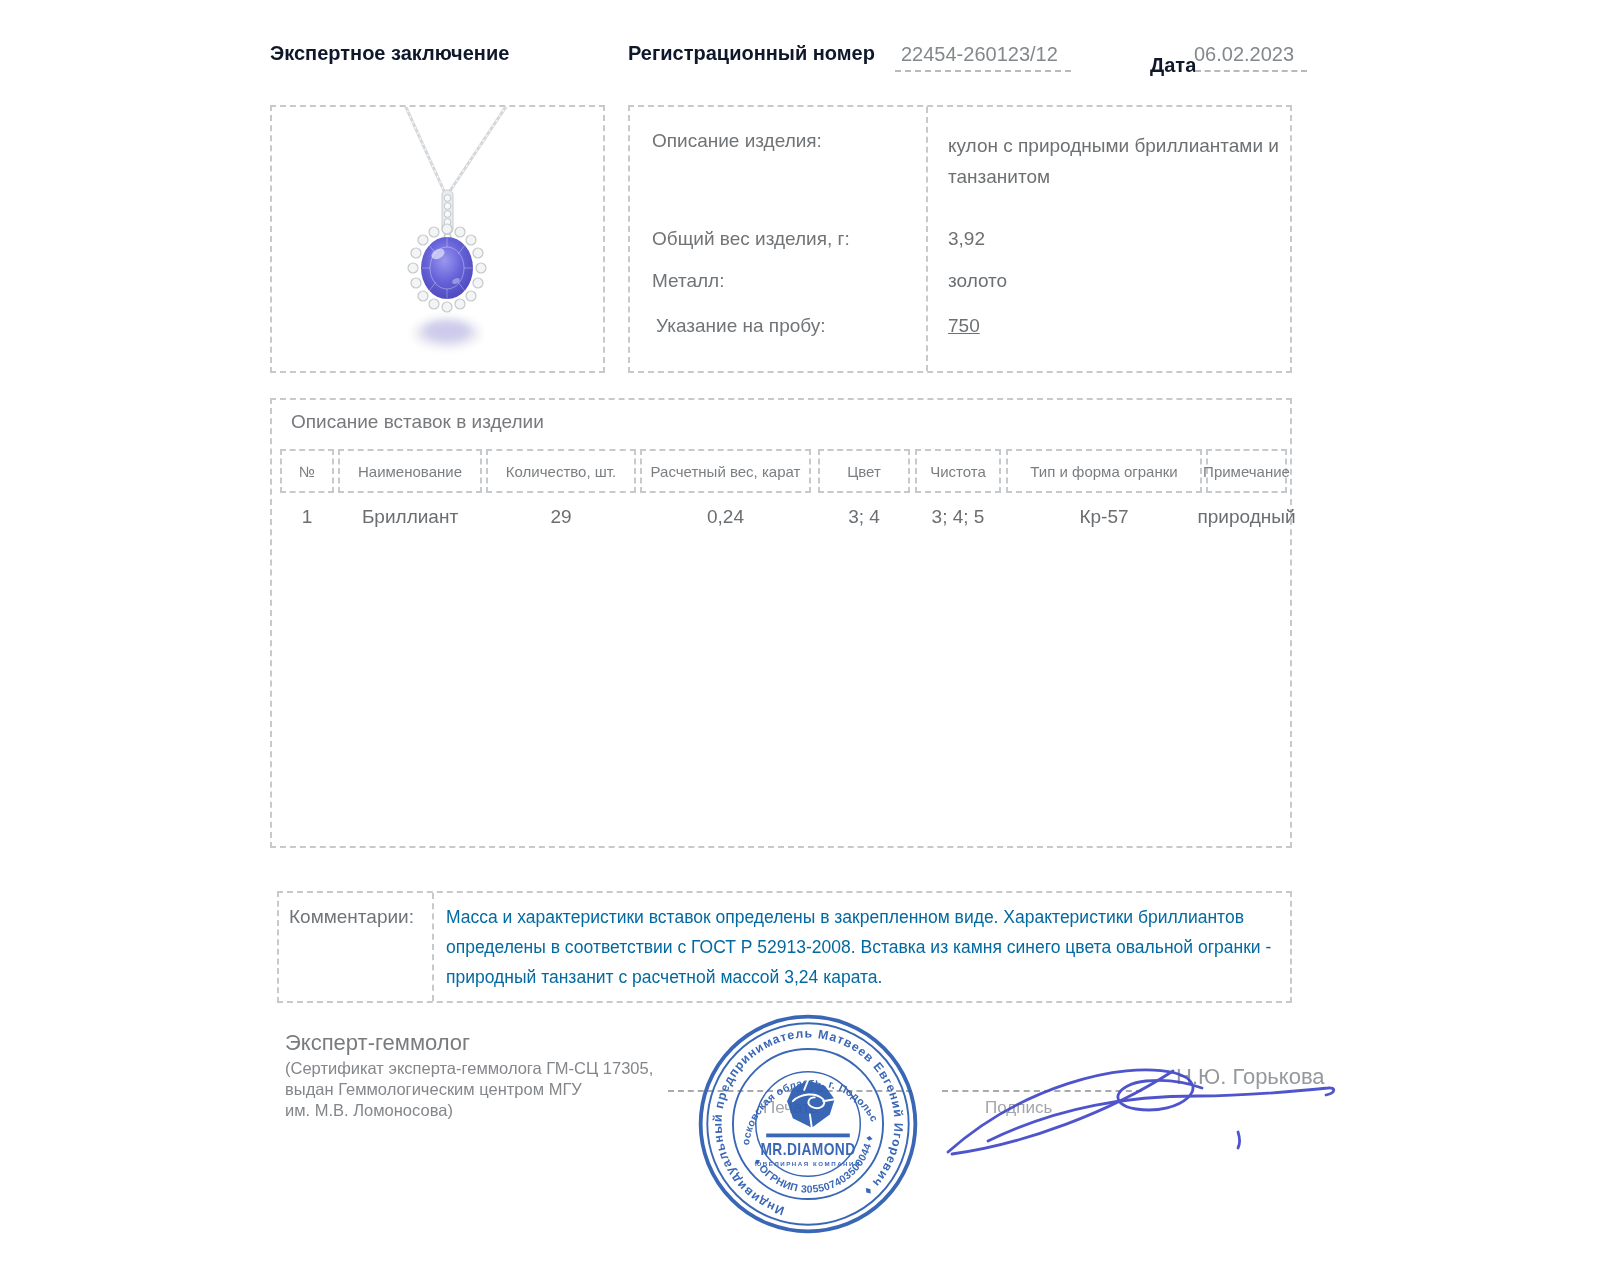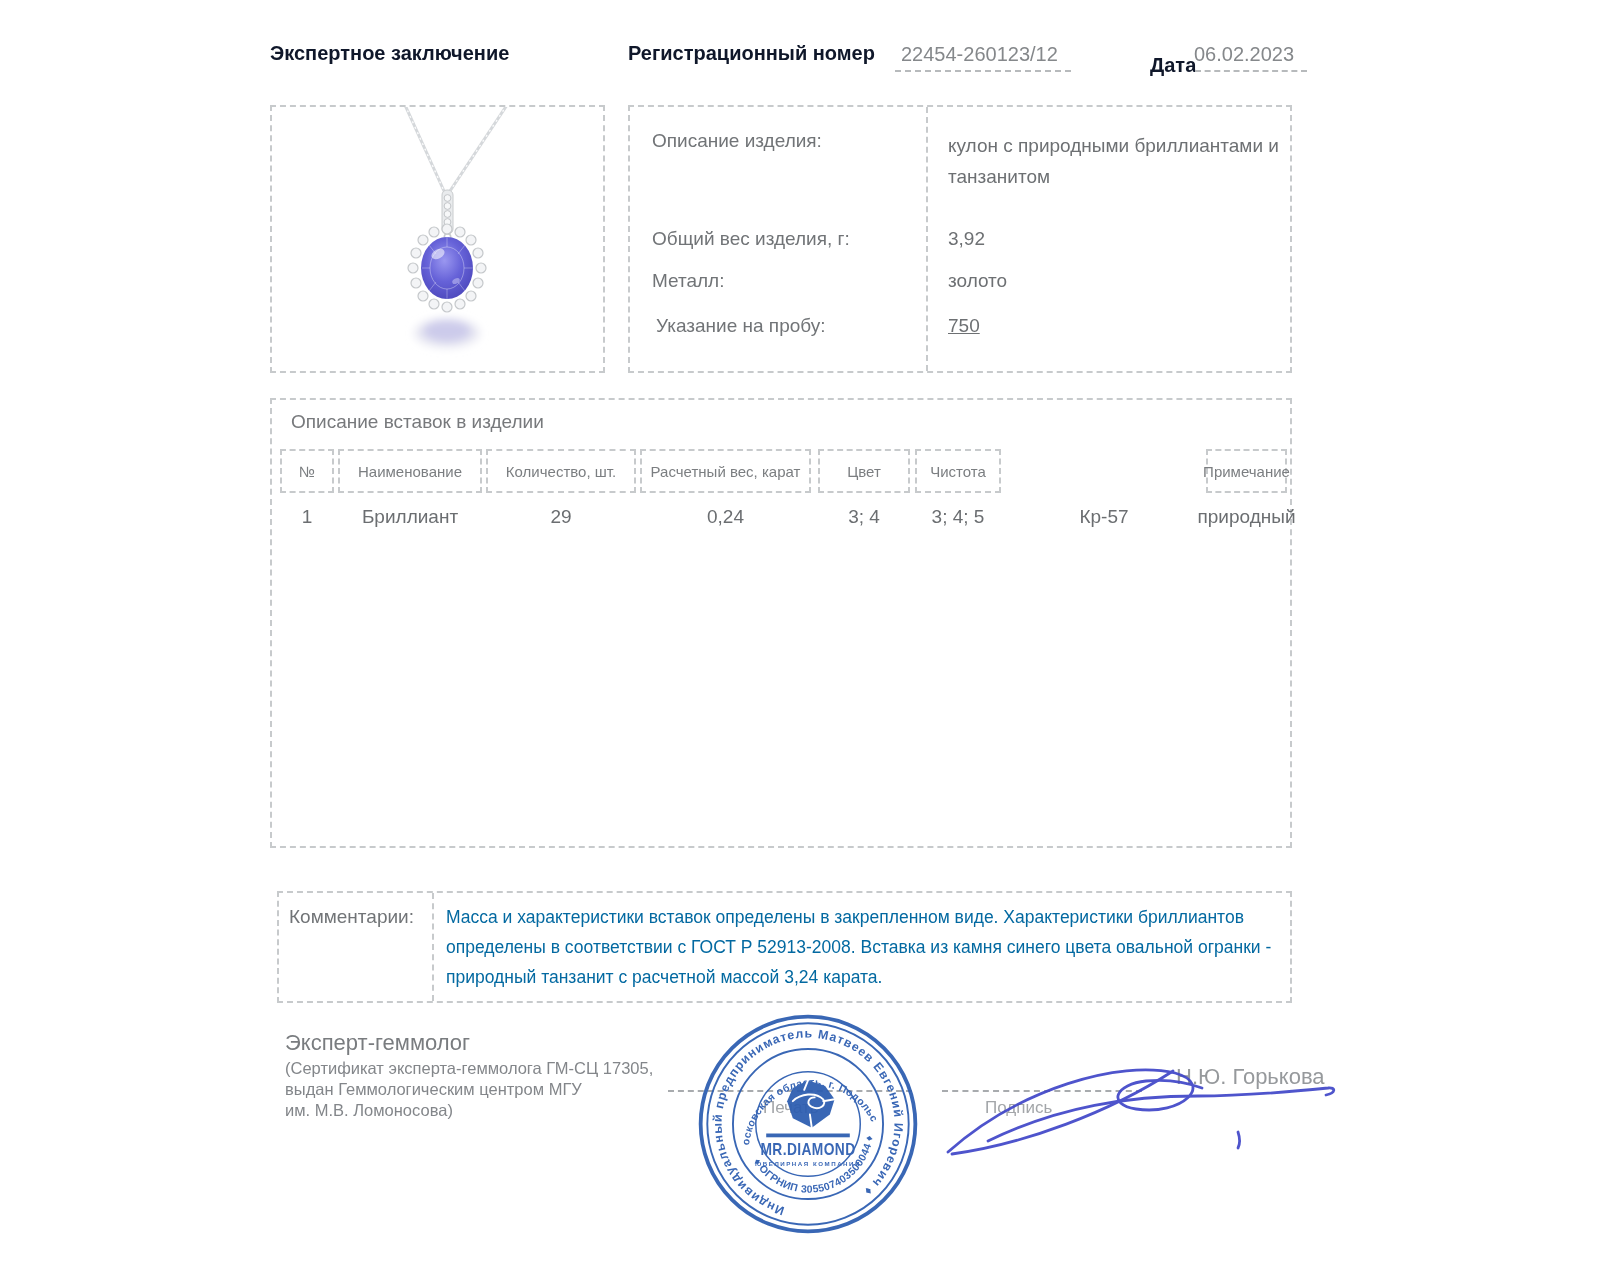--- a/index.html
+++ b/index.html
@@ -122,20 +122,21 @@
 
   <div class="abs panel" style="left:270px;top:398px;width:1022px;height:450px;">
     <div class="abs tbl-title" style="left:19px;top:11px;">Описание вставок в изделии</div>
 
     <div class="th c0">№</div>
     <div class="th c1">Наименование</div>
     <div class="th c2">Количество, шт.</div>
     <div class="th c3">Расчетный вес, карат</div>
     <div class="th c4">Цвет</div>
     <div class="th c5">Чистота</div>
+    <div class="th c6">Тип и форма огранки</div>
     <div class="th c7">Примечание</div>
 
     <div class="td c0">1</div>
     <div class="td c1">Бриллиант</div>
     <div class="td c2">29</div>
     <div class="td c3">0,24</div>
     <div class="td c4">3; 4</div>
     <div class="td c5">3; 4; 5</div>
     <div class="td c6">Кр-57</div>
     <div class="td c7">природный</div>

